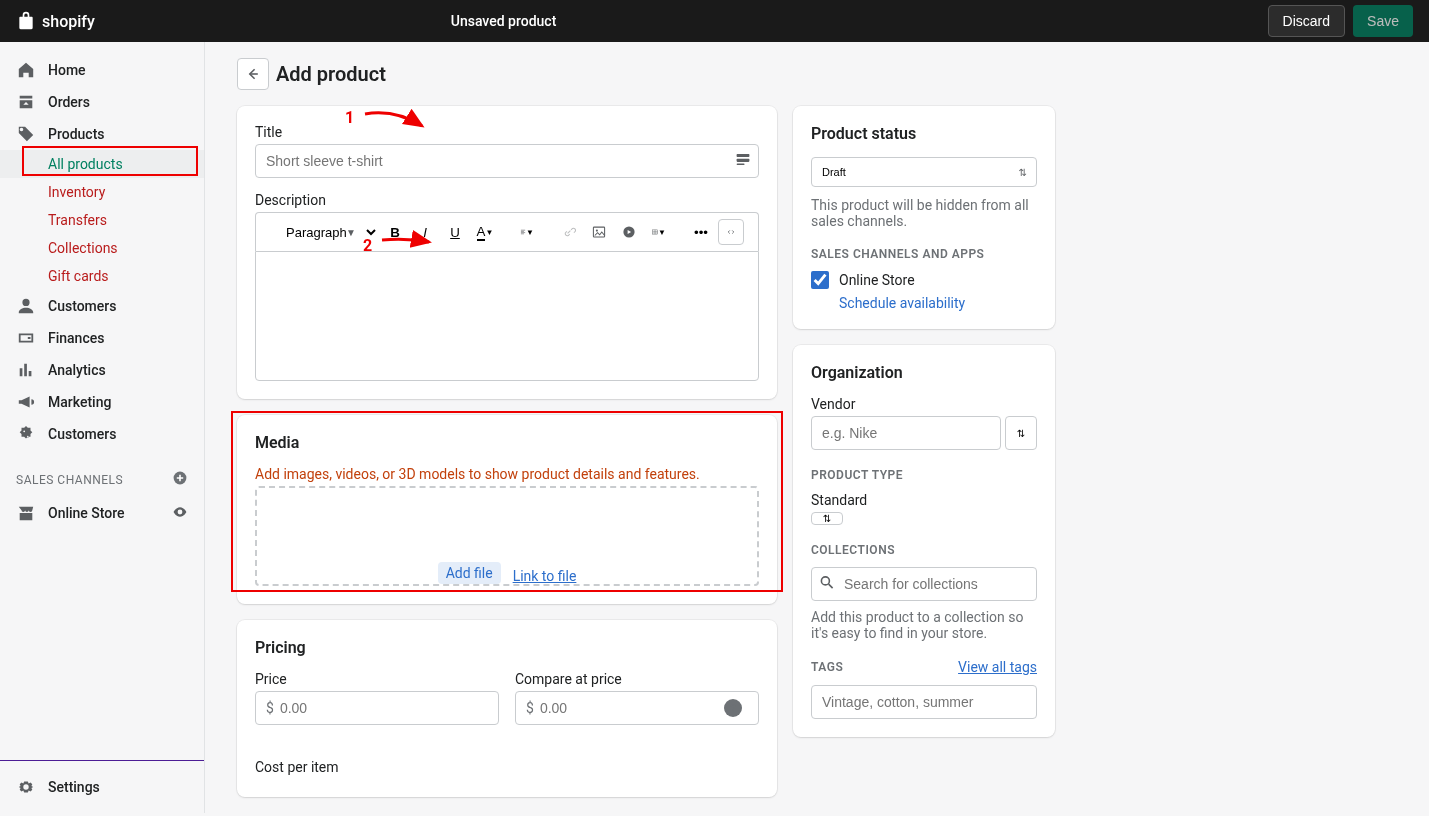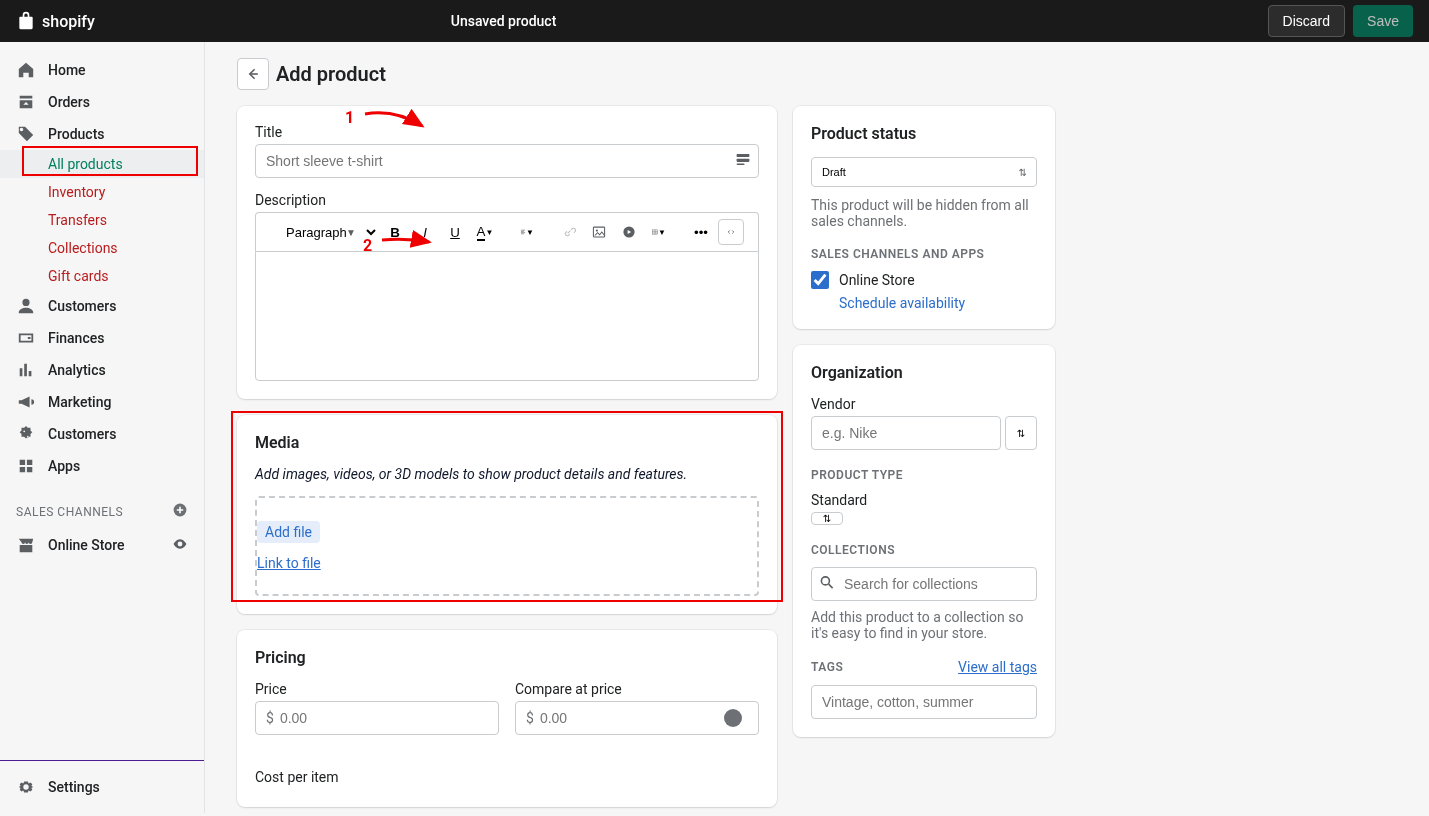--- a/index.html
+++ b/index.html
@@ -41,22 +41,22 @@
 .input-wrap .suffix-icon { position: absolute; right: 8px; top: 50%; transform: translateY(-50%); color: #6d7175; }
 .select-wrap { position: relative; }
 .select-input { width: 100%; border: 1px solid #c9cccf; border-radius: 4px; padding: 8px 28px 8px 10px; font-size: 11px; background: #fff; appearance: none; }
 .select-caret { position: absolute; right: 10px; top: 50%; transform: translateY(-50%); pointer-events: none; font-size: 10px; color: #5c5f62; }
 .editor-toolbar { border: 1px solid #c9cccf; border-bottom: none; border-radius: 4px 4px 0 0; padding: 6px 20px; display: flex; align-items: center; gap: 4px; background: #fff; }
 .tb-btn { padding: 4px 6px; border: none; background: none; cursor: pointer; border-radius: 3px; min-width: 26px; display: flex; align-items: center; justify-content: center; }
 .tb-sep { width: 1px; height: 20px; background: #e1e3e5; margin: 0 4px; }
 .tb-select { border: none; background: none; font-size: 13px; padding: 2px 16px 2px 6px; }
 .tb-code { border: 1px solid #c9cccf; border-radius: 4px; padding: 4px 8px; margin-left: auto; }
 .editor-body { border: 1px solid #c9cccf; border-radius: 0 0 4px 4px; min-height: 130px; padding: 10px; background: #fff; }
-.media-desc { color: #0f172a; margin-bottom: 14px; font-style: italic; }
-.media-drop { border: 2px dashed #c9cccf; border-radius: 4px; min-height: 100px; display: flex; align-items: flex-start; justify-content: center; gap: 12px; flex-direction: column; }
+.media-desc { color: #c2410c; margin-bottom: 4px; }
+.media-drop { border: 2px dashed #c9cccf; border-radius: 4px; min-height: 100px; display: flex; align-items: flex-end; justify-content: center; gap: 12px; }
 .link-btn { color: #2c6ecb; text-decoration: underline; cursor: pointer; }
 .badge-btn { background: #e4edf9; color: #2c6ecb; padding: 3px 8px; border-radius: 4px; cursor: pointer; }
 .row2 { display: flex; gap: 16px; }
 .row2 > div { flex: 1; }
 .currency-input { display: flex; align-items: center; border: 1px solid #c9cccf; border-radius: 4px; padding: 0 10px; background: #fff; position: relative; }
 .currency-input span { color: #6d7175; margin-right: 6px; }
 .currency-input input { border: none; padding: 8px 0; flex: 1; font-size: 14px; outline: none; }
 .help-icon { width: 18px; height: 18px; background: #6d7175; color: #fff; border-radius: 50%; display: flex; align-items: center; justify-content: center; font-size: 11px; font-weight: bold; }
 .muted { color: #6d7175; font-size: 14px; }
 .subhead { font-size: 12px; font-weight: 600; color: #6d7175; letter-spacing: 0.5px; margin: 18px 0 10px; text-transform: uppercase; }
@@ -166,28 +166,20 @@
         <span>Marketing</span>
       </div>
       <div class="nav-item">
         <span class="icon">
             <svg viewBox="0 0 20 20">
               <path d="M10 1l2 2h3v3l2 2-2 2v3h-3l-2 2-2-2H5v-3l-2-2 2-2V3h3zM7 7a1 1 0 1 0 2 0 1 1 0 0 0-2 0zm4 6a1 1 0 1 0 2 0 1 1 0 0 0-2 0zm-4 1l6-8"></path>
             </svg>
           </span>
         <span>Customers</span>
       </div>
-      <div class="nav-item">
-        <span class="icon">
-            <svg viewBox="0 0 20 20">
-              <path d="M3 3h6v6H3zm8 0h6v6h-6zM3 11h6v6H3zm8 0h6v6h-6z"></path>
-            </svg>
-          </span>
-        <span>Apps</span>
-      </div>
       <div class="nav-section-label">
         <span>SALES CHANNELS</span>
         <span><svg class="ico" viewBox="0 0 20 20">
               <circle cx="10" cy="10" r="8" fill="#6d7175"></circle>
               <path d="M10 6v8M6 10h8" stroke="#fff" stroke-width="2"></path>
             </svg></span>
       </div>
       <div class="nav-item">
         <span class="icon">
             <svg viewBox="0 0 20 20">

